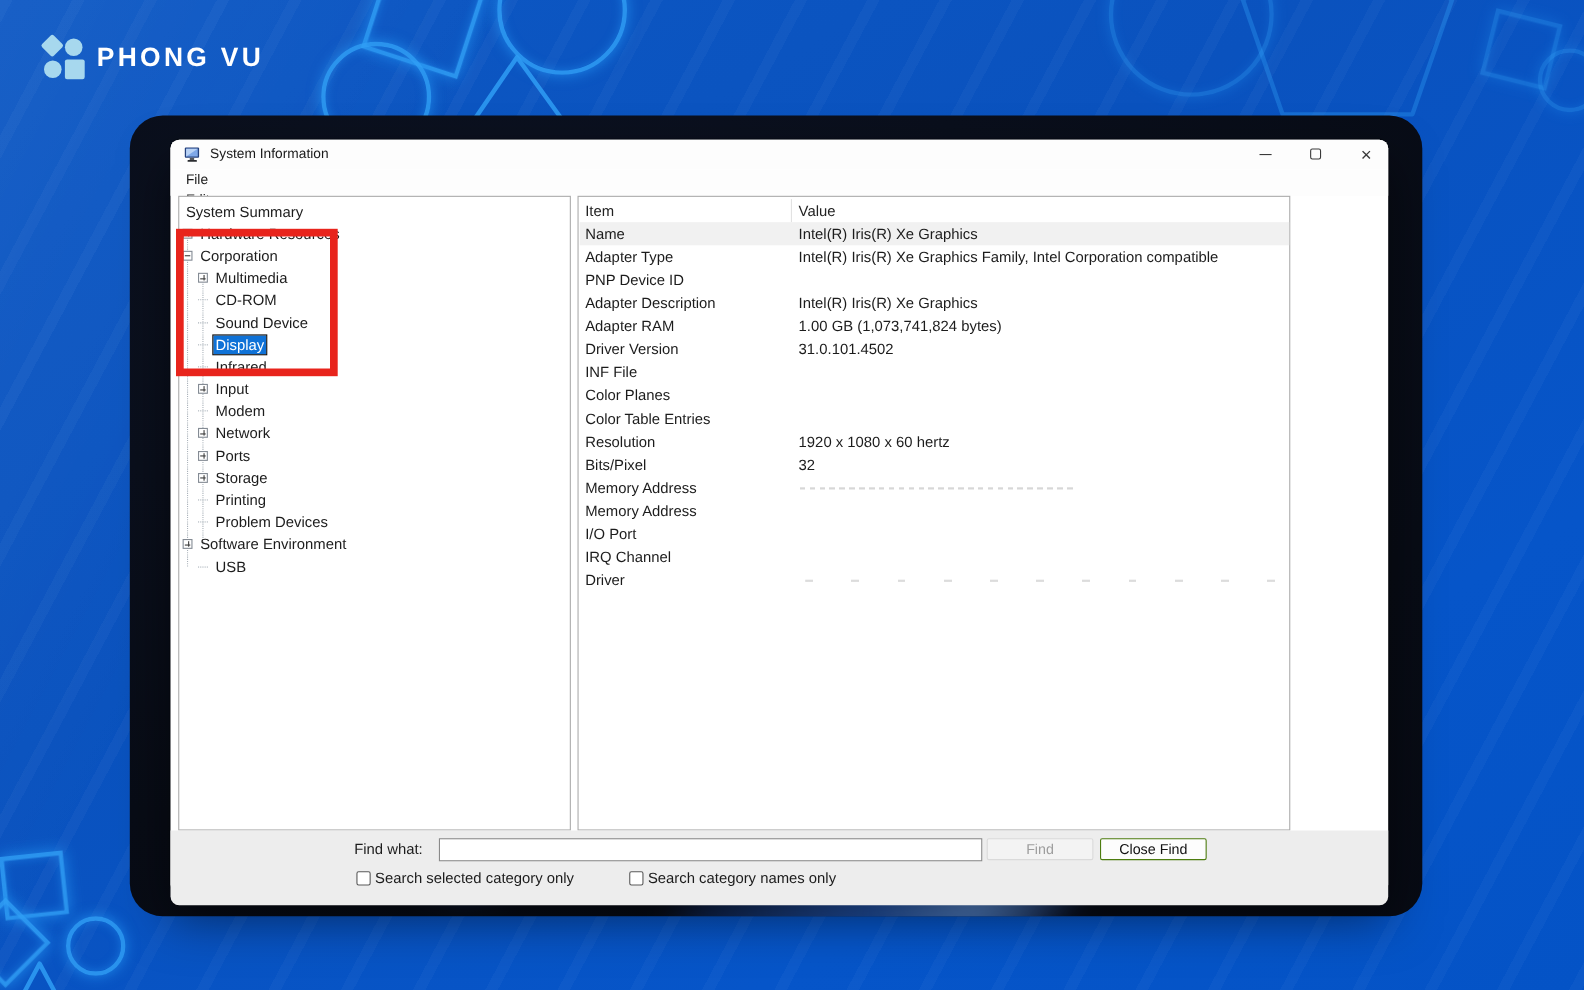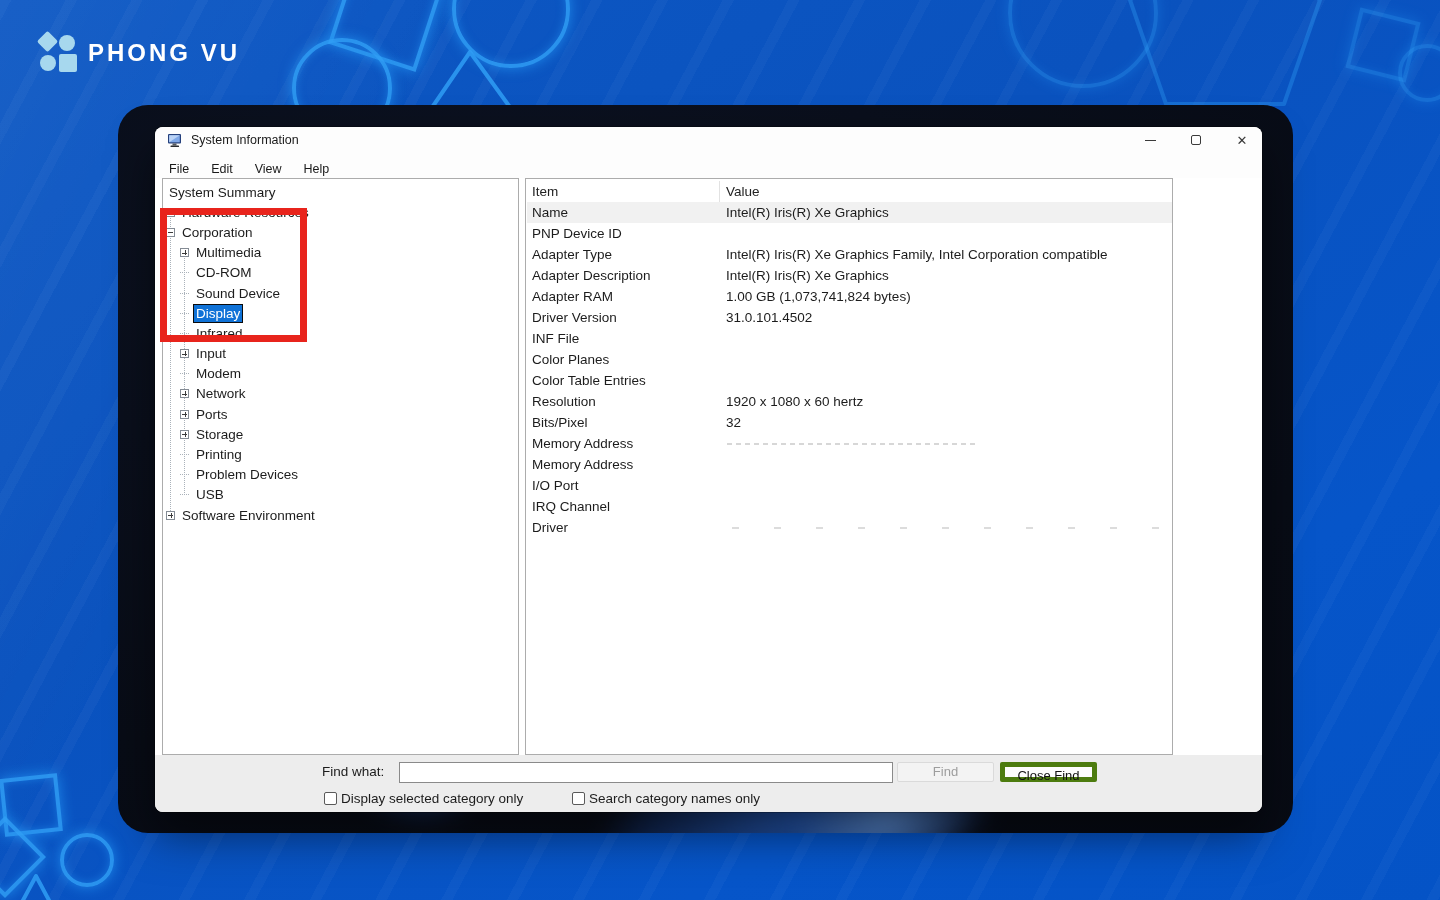--- a/index.html
+++ b/index.html
@@ -50,21 +50,21 @@
   .titlebar { position:absolute; left:0; top:0; right:0; height:27px; background:#fdfdfd; border-radius:8px 8px 0 0;
     display:flex; align-items:center; }
   .app-icon { position:absolute; left:12px; top:6px; width:16px; height:15px; }
   .title-text { position:absolute; left:36px; top:6px; font-size:12.5px; color:#191919; }
   .win-btn { position:absolute; top:0; width:46px; height:26px; display:flex; align-items:center; justify-content:center; }
   .btn-min { left:972px; } .btn-max { left:1018px; } .btn-close { left:1064px; }
   .glyph-min { width:11px; height:0; border-top:1.4px solid #3a3a3a; }
   .glyph-max { width:10px; height:10px; border:1.3px solid #3a3a3a; border-radius:2px; }
   .glyph-close { font-size:13px; color:#3a3a3a; line-height:1; }
 
-  .menubar { position:absolute; left:0; top:27px; right:0; height:24px; background:#fdfdfd; display:flex; align-items:flex-end; padding-left:10px; }
+  .menubar { position:absolute; left:0; top:27px; right:0; height:24px; background:#fdfdfd; display:flex; align-items:flex-start; padding-left:10px;flex-direction:column; }
   .menu-item { font-size:12.5px; color:#191919; margin-right:14px; padding:2px 4px; }
 
   .panel { position:absolute; top:51px; height:577px; background:#ffffff; border:1px solid #acacac; }
   .panel-left { left:7px; width:357px; }
   .panel-right { left:370px; width:648px; }
 
   
   .tree { position:absolute; inset:0; padding-top:3px; overflow:hidden; }
   .tree-vline { position:absolute; width:0; border-left:1px dotted #aab2ba; z-index:0; }
   .vline1 { left:7px; top:33px; height:303px; }
@@ -88,26 +88,26 @@
   .trow.hl { background:#f1f1f1; }
   .titem { position:absolute; left:5px; top:0; }
   .tval { position:absolute; left:199px; top:0; }
   .redact { position:absolute; top:10px; height:2px; }
   .redact.long { left:200px; width:252px;
     background:repeating-linear-gradient(90deg,#d7d7d7 0 5px, transparent 5px 9px); }
   .redact.sparse { left:205px; width:435px;
     background:repeating-linear-gradient(90deg,#dcdcdc 0 7px, transparent 7px 42px); }
 
   
-  .findbar { position:absolute; left:0; top:628px; right:0; height:57px; background:#ededed; border-radius:0 0 8px 8px; }
+  .findbar { position:absolute; left:0; top:628px; right:0; height:68px; background:#ededed; border-radius:0 0 8px 8px; }
   .find-label { position:absolute; left:167px; top:9px; font-size:13.5px; color:#1c1c1c; }
   .find-input { position:absolute; left:244px; top:7px; width:494px; height:21px; border:1px solid #8a8a8a; background:#ffffff; font-size:13px; padding:0 4px; font-family:"Liberation Sans",sans-serif; }
   .btn { position:absolute; top:7px; height:20px; width:97px; font-size:13px; text-align:center; line-height:18px; border-radius:2px; }
   .btn-find { left:742px; background:#f3f3f3; border:1px solid #dadada; color:#9d9d9d; }
-  .btn-closefind { left:845px; background:#fdfdfd; border:5px solid #4d7c0f; color:#111; }
+  .btn-closefind { left:845px; background:#fdfdfd; border:1px solid #4d7c0f; color:#111; }
   .cbrow { position:absolute; top:36px; left:0; right:0; height:16px; }
   .checkbox { position:absolute; width:13px; height:13px; border:1px solid #5a5a5a; background:#fff; border-radius:2px; top:1px; }
   .cb1 { left:169px; } .cb2 { left:417px; }
   .cb-label { position:absolute; top:0; font-size:13.5px; color:#1c1c1c; }
   .cbl1 { left:186px; } .cbl2 { left:434px; }
 
   
   .annotation-box { position:absolute; left:160px; top:208px; width:147px; height:134px; border:7px solid #e8241c; z-index:60; }
 </style>
 </head>
@@ -238,47 +238,47 @@
           <span class="tree-label">Storage</span>
         </div>
         <div class="tree-row lvl2">
           <span class="dash"></span>
           <span class="tree-label">Printing</span>
         </div>
         <div class="tree-row lvl2">
           <span class="dash"></span>
           <span class="tree-label">Problem Devices</span>
         </div>
+        <div class="tree-row lvl1">
+          <span class="expander plus"></span>
+          <span class="tree-label">Software Environment</span>
+        </div>
         <div class="tree-row lvl2">
           <span class="dash"></span>
           <span class="tree-label">USB</span>
-        </div>
-        <div class="tree-row lvl1">
-          <span class="expander plus"></span>
-          <span class="tree-label">Software Environment</span>
         </div>
       </div>
   </div>
 
   <div class="panel panel-right">
     <div class="dtable">
       <div class="trow header">
         <span class="titem">Item</span>
         <span class="tval">Value</span>
       </div>
     <div class="trow hl">
           <span class="titem">Name</span>
           <span class="tval">Intel(R) Iris(R) Xe Graphics</span>
         </div>
         <div class="trow">
-          <span class="titem">PNP Device ID</span>
-        </div>
-        <div class="trow">
           <span class="titem">Adapter Type</span>
           <span class="tval">Intel(R) Iris(R) Xe Graphics Family, Intel Corporation compatible</span>
+        </div>
+        <div class="trow">
+          <span class="titem">PNP Device ID</span>
         </div>
         <div class="trow">
           <span class="titem">Adapter Description</span>
           <span class="tval">Intel(R) Iris(R) Xe Graphics</span>
         </div>
         <div class="trow">
           <span class="titem">Adapter RAM</span>
           <span class="tval">1.00 GB (1,073,741,824 bytes)</span>
         </div>
         <div class="trow">
@@ -322,21 +322,21 @@
       </div>
   </div>
 
   <div class="findbar">
     <span class="find-label">Find what:</span>
     <input class="find-input" type="text" value="" style="">
     <div class="btn btn-find">Find</div>
     <div class="btn btn-closefind">Close Find</div>
     <div class="cbrow">
       <span class="checkbox cb1"></span>
-      <span class="cb-label cbl1">Display selected category only</span>
+      <span class="cb-label cbl1">Search selected category only</span>
       <span class="checkbox cb2"></span>
       <span class="cb-label cbl2">Search category names only</span>
     </div>
   </div>
 
 </div>
 
 <div class="annotation-box"></div>
 
 </body></html>

